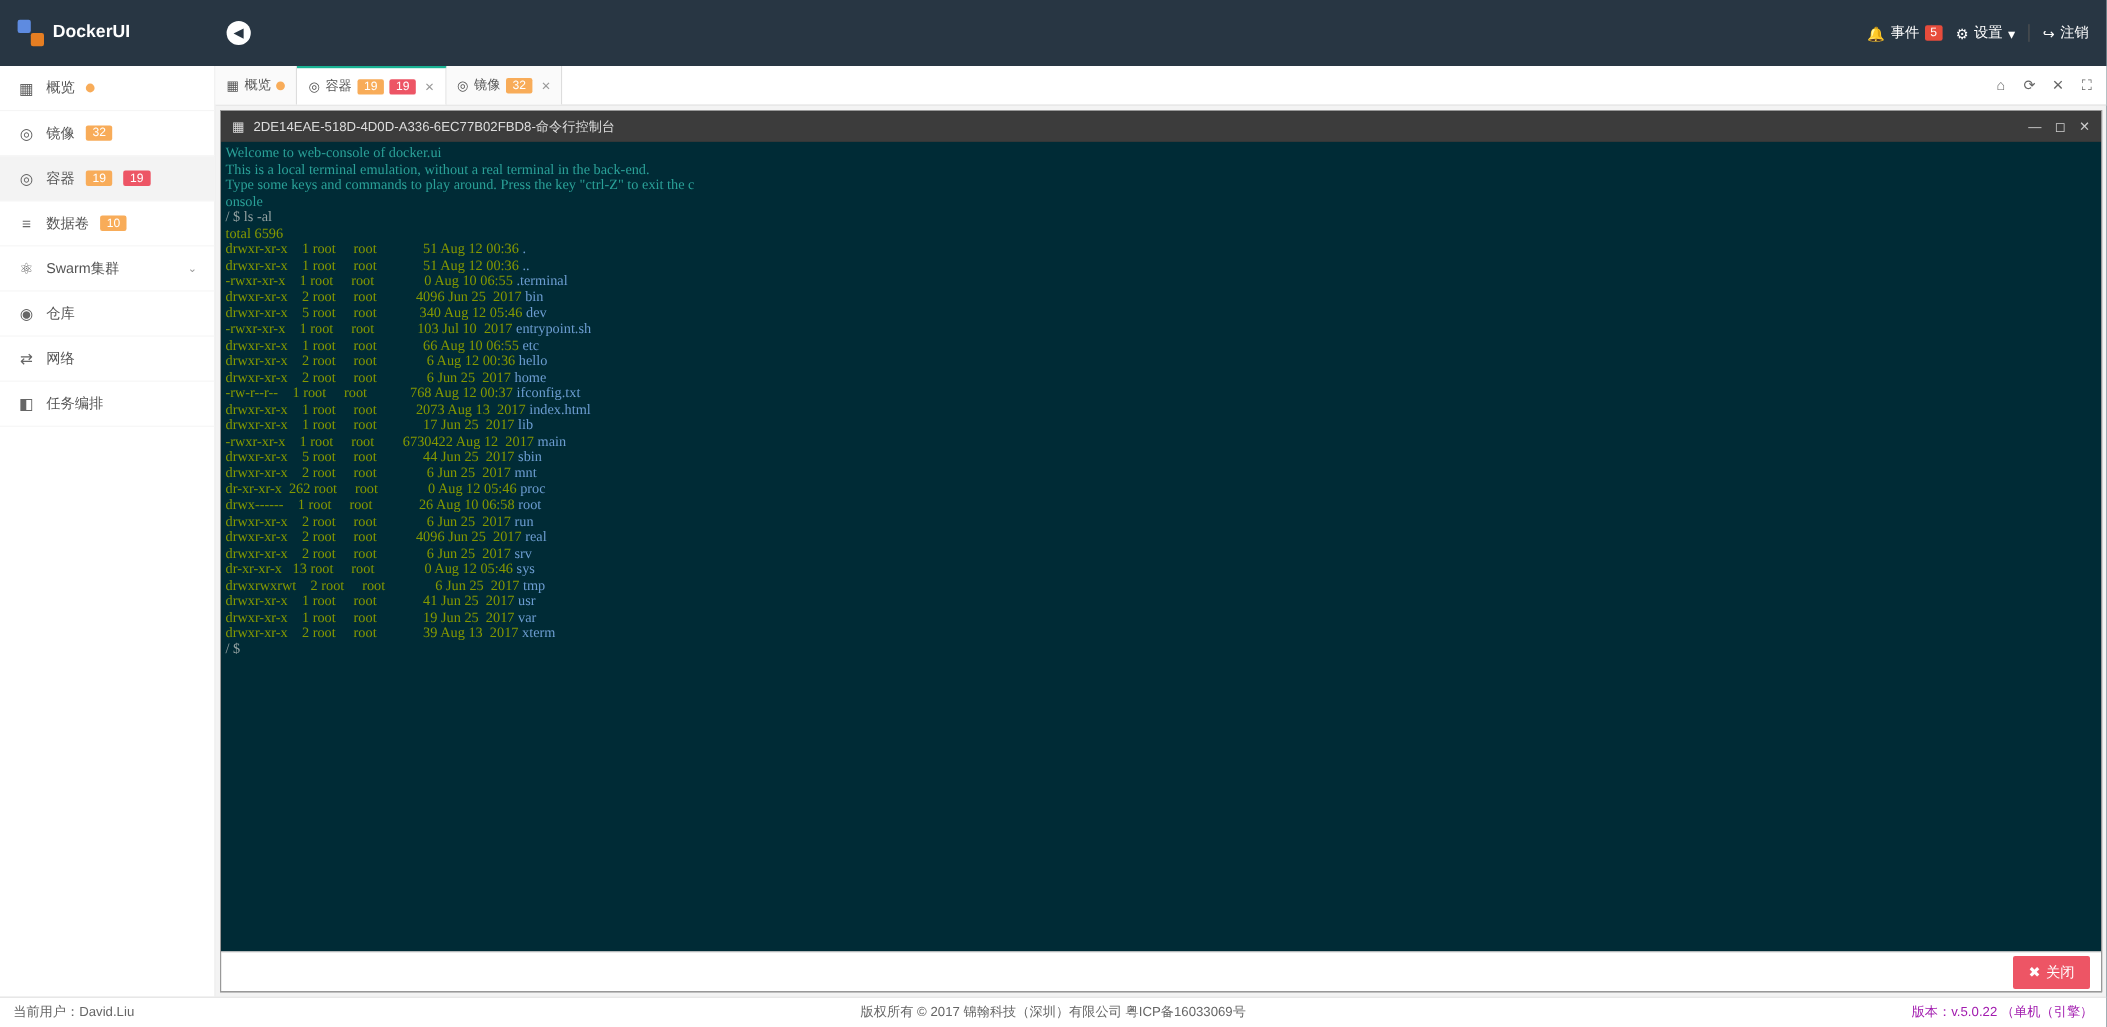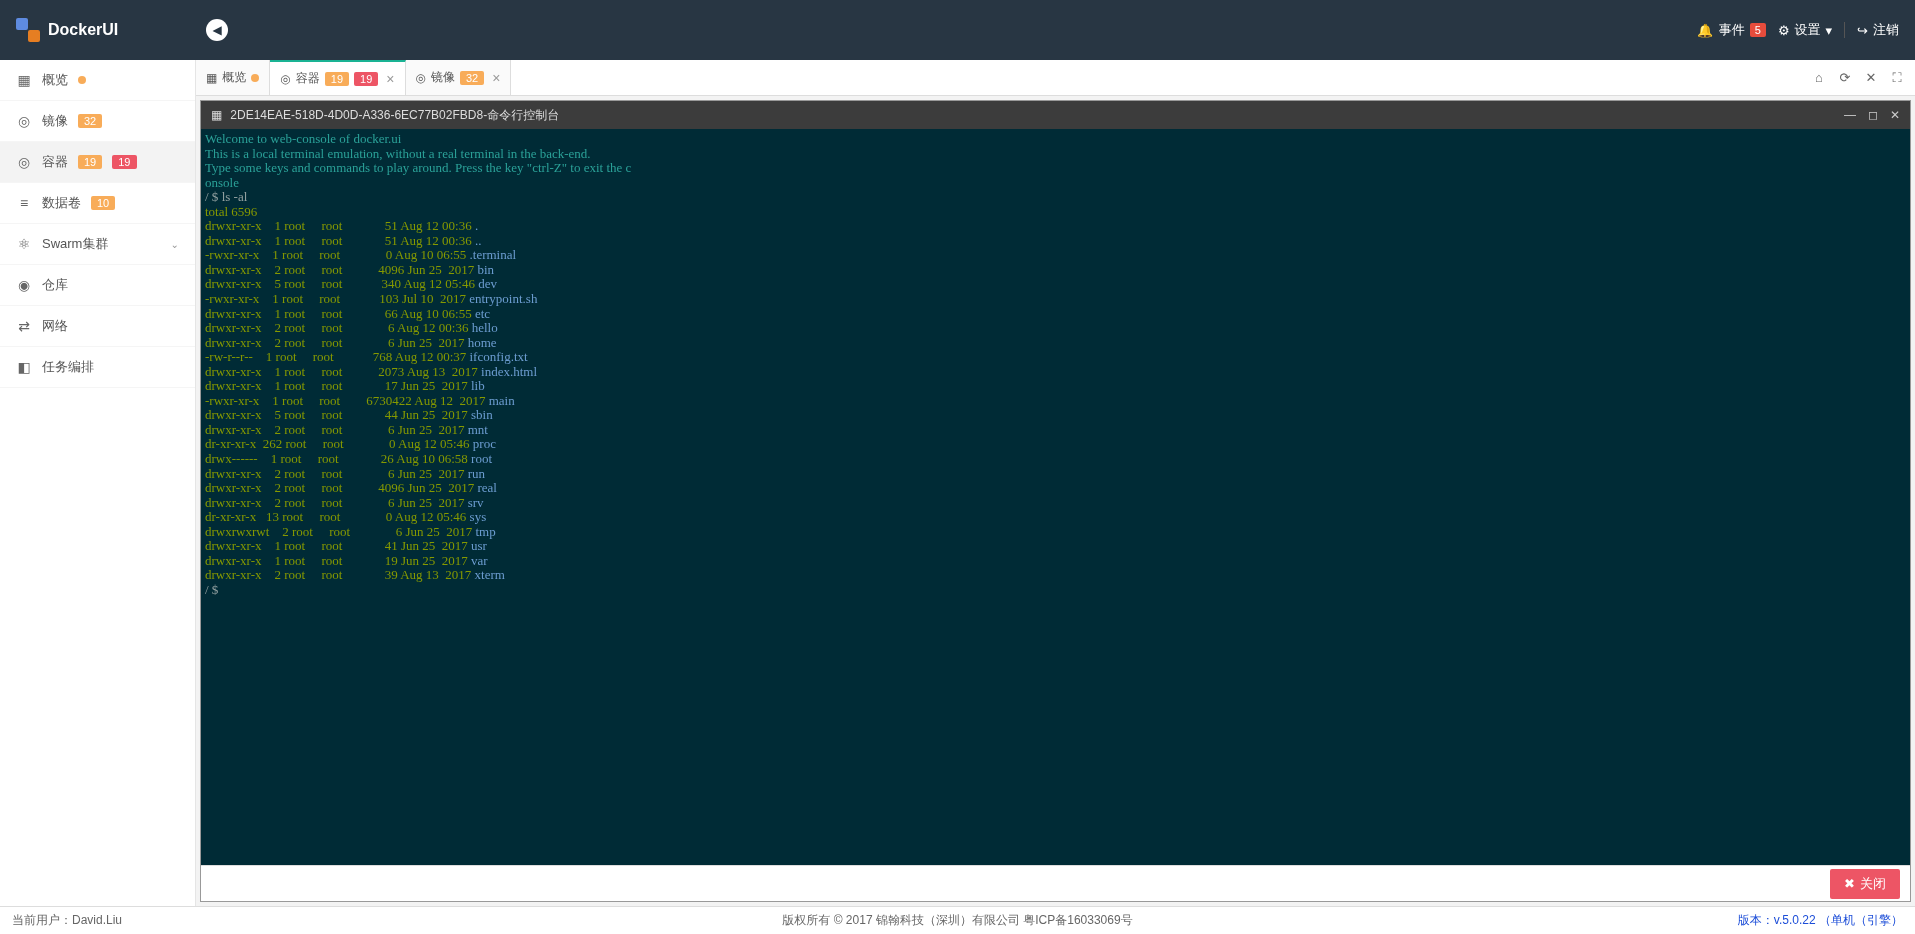--- a/index.html
+++ b/index.html
@@ -35,21 +35,21 @@
 .term-titlebar { height:28px; background:#3c3c3c; color:#ddd; display:flex; align-items:center; padding:0 10px; font-size:12px; gap:8px; }
 .term-titlebar .wctl { margin-left:auto; display:flex; gap:12px; color:#ccc; cursor:pointer; }
 .term-body { flex:1; background:#002b36; color:#859900; font-family:Liberation Serif, serif; font-size:13px; padding:3px 4px; overflow:auto; white-space:pre; line-height:1.12; }
 .term-body .intro { color:#2aa198; }
 .term-body .cmd { color:#93a1a1; }
 .term-body .fname { color:#6c9dd1; }
 .term-foot { height:36px; background:#fff; display:flex; align-items:center; justify-content:flex-end; padding:0 10px; border-top:1px solid #ddd; }
 .btn-close { background:#ed5565; color:#fff; border:none; padding:6px 14px; cursor:pointer; font-size:13px; display:flex; align-items:center; gap:5px; border-radius:2px; }
 .footer { height:28px; border-top:1px solid #ddd; display:flex; align-items:center; padding:0 12px; font-size:12px; color:#666; background:#fff; }
 .footer .center { position:absolute; left:50%; transform:translateX(-50%); }
-.footer .right { margin-left:auto; color:#1d4ed8; }
+.footer .right { margin-left:auto; color:#a21caf; }
 .footer { position:relative; }
 </style>
 </head>
 <body>
 
 <div class="header">
   <div class="logo">
     <span class="logo-icon"></span>
     <span>DockerUI</span>
   </div>

